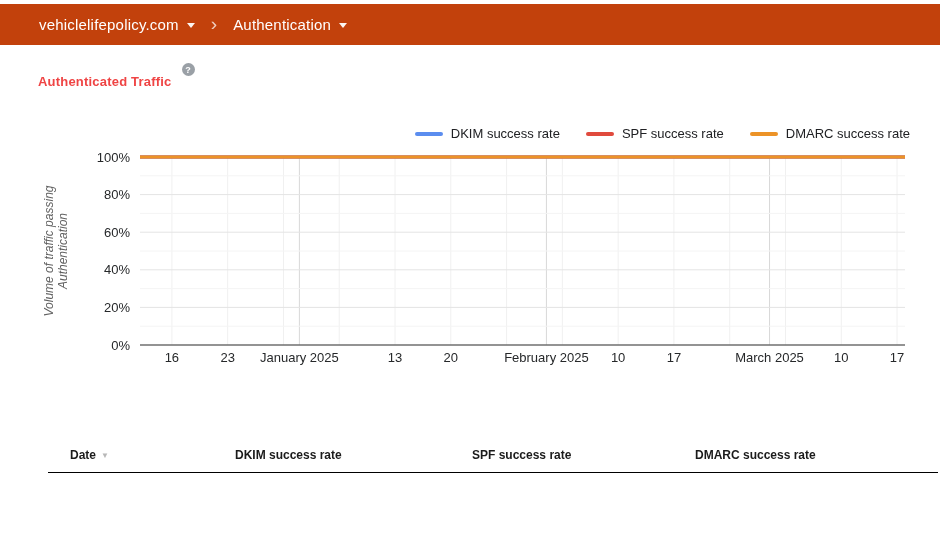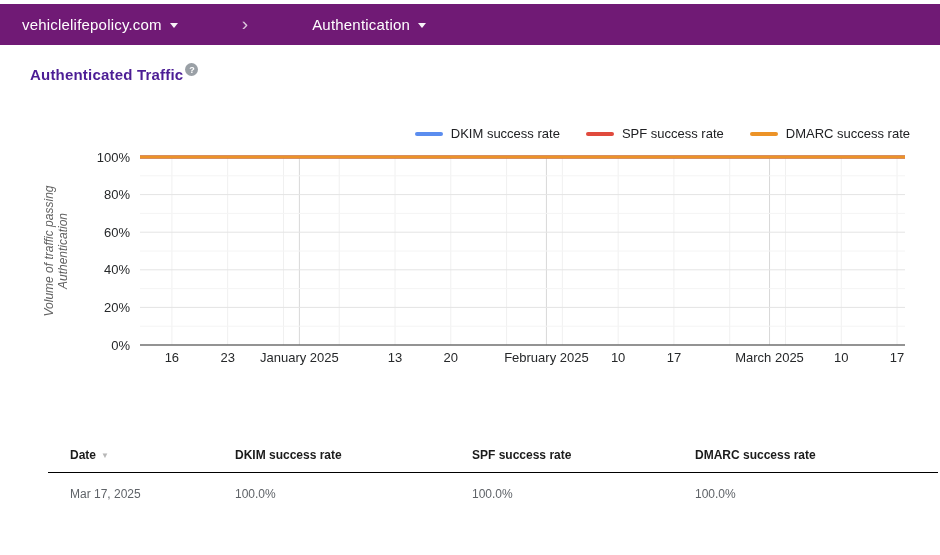--- a/index.html
+++ b/index.html
@@ -2,31 +2,31 @@
 <html><head>
 <meta charset="utf-8">
 <style>
   html,body{margin:0;padding:0;}
   body{
     width:940px;height:555px;position:relative;background:#fff;
     font-family:"Liberation Sans",sans-serif;overflow:hidden;
   }
   
   .topbar{
-    position:absolute;top:4px;left:0;right:0;height:41px;background:#701a75;
-    display:flex;align-items:center;padding:0 22px;box-sizing:border-box;color:#fff;gap:48px;
+    position:absolute;top:4px;left:0;right:0;height:41px;background:#c2410c;
+    display:flex;align-items:center;padding:0 39px;box-sizing:border-box;color:#fff;
   }
   .menu{display:flex;align-items:center;gap:8px;cursor:pointer;font-size:15px;font-weight:500;letter-spacing:.2px;}
   .caret{width:0;height:0;border-left:4px solid transparent;border-right:4px solid transparent;
     border-top:5px solid rgba(255,255,255,.95);margin-top:2px;}
   .crumb-sep{color:rgba(255,255,255,.75);font-size:19px;line-height:1;margin:0 16px;padding-bottom:3px;}
 
   
   .page-title-row{position:absolute;top:66px;left:30px;display:flex;align-items:flex-start;}
-  .page-title-row h1{font-size:15px;margin:0;color:#4c1d95;font-weight:700;letter-spacing:.2px;}
+  .page-title-row h1{font-size:13px;margin:8px;color:#ef4444;font-weight:700;letter-spacing:.2px;}
   .help{width:13px;height:13px;border-radius:50%;background:#9aa0a6;color:#fff;font-size:9px;font-weight:700;
     display:flex;align-items:center;justify-content:center;margin-left:2px;margin-top:-3px;cursor:pointer;}
 
   
   #legend{position:absolute;top:126px;right:30px;display:flex;gap:26px;}
   .legend-item{display:flex;align-items:center;gap:8px;font-size:13px;color:#202124;white-space:nowrap;}
   .legend-swatch{width:28px;height:4px;border-radius:2px;display:inline-block;}
 
   
   #chart-svg{position:absolute;top:145px;left:0;}
@@ -151,20 +151,14 @@
   </colgroup>
   <thead>
     <tr>
       <th><span>Date</span><span class="sort">▼</span></th>
       <th>DKIM success rate</th>
       <th>SPF success rate</th>
       <th>DMARC success rate</th>
     </tr>
   </thead>
   <tbody id="table-body">
-      <tr>
-        <td>Mar 17, 2025</td>
-        <td>100.0%</td>
-        <td>100.0%</td>
-        <td>100.0%</td>
-      </tr>
     </tbody>
 </table>
 
 </body></html>

